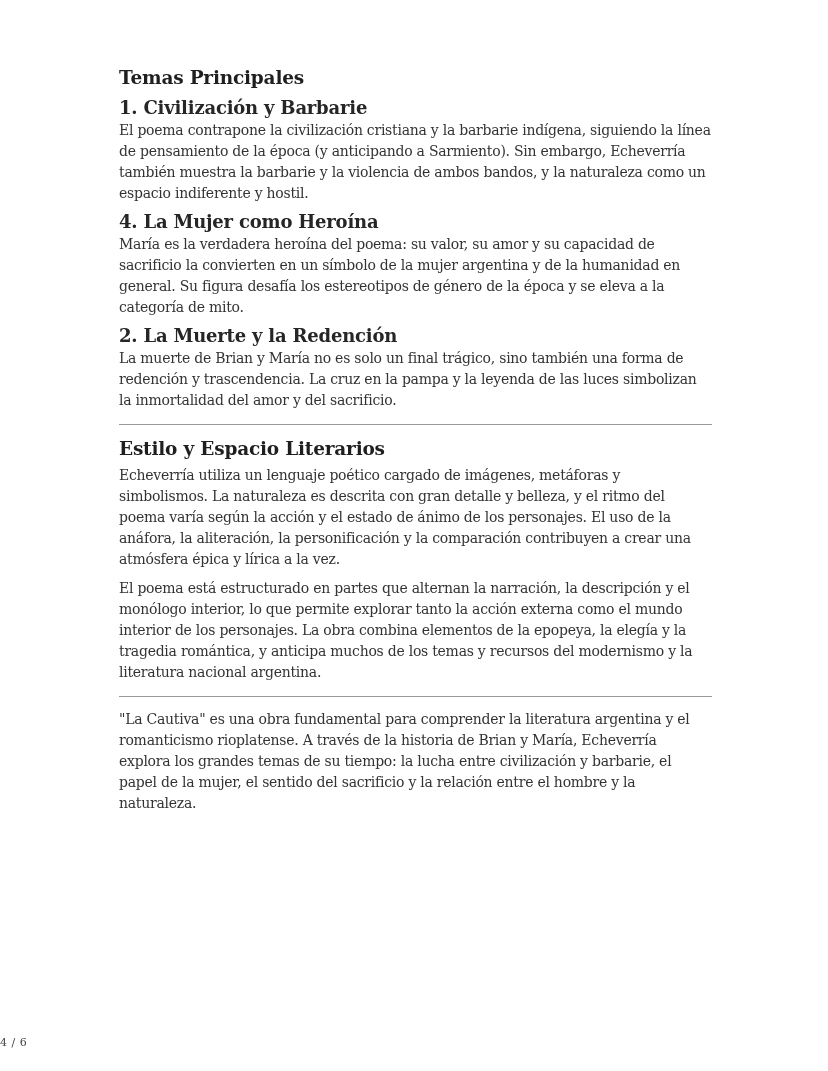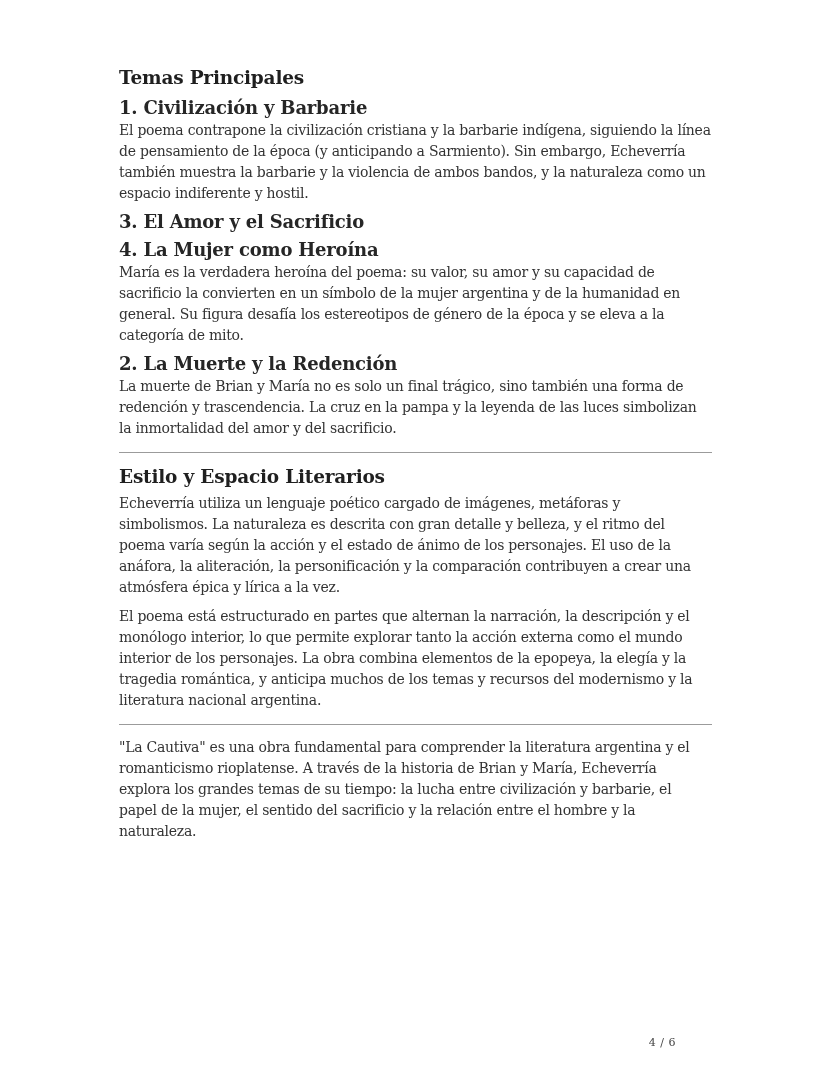--- a/index.html
+++ b/index.html
@@ -48,39 +48,38 @@
   hr.divider {
     border: none;
     border-top: 1px solid #9b9b9b;
     margin: 13px 0 12px 0;
   }
   .page-footer {
     position: absolute;
     left: 0;
     top: 1036px;
     width: 676px;
-    text-align: right;
+    text-align: left;
     font-size: 11px;
     letter-spacing: 0.5px;
     color: #444444;
     font-family: "DejaVu Serif", "Liberation Serif", serif;
   }
 </style>
 </head>
 <body>
 
 <div class="content">
 
   <h1 class="section-heading">Temas Principales</h1>
 
   <h2 class="subsection-heading">1. Civilización y Barbarie</h2>
   <p class="body-text">El poema contrapone la civilización cristiana y la barbarie indígena, siguiendo la línea de pensamiento de la época (y anticipando a Sarmiento). Sin embargo, Echeverría también muestra la barbarie y la violencia de ambos bandos, y la naturaleza como un espacio indiferente y hostil.</p>
 
 
-  <h2 class="subsection-heading">3. El Amor y el Sacrificio</h2>
 
   <h2 class="subsection-heading">4. La Mujer como Heroína</h2>
   <p class="body-text">María es la verdadera heroína del poema: su valor, su amor y su capacidad de sacrificio la convierten en un símbolo de la mujer argentina y de la humanidad en general. Su figura desafía los estereotipos de género de la época y se eleva a la categoría de mito.</p>
 
   <h2 class="subsection-heading">2. La Muerte y la Redención</h2>
   <p class="body-text">La muerte de Brian y María no es solo un final trágico, sino también una forma de redención y trascendencia. La cruz en la pampa y la leyenda de las luces simbolizan la inmortalidad del amor y del sacrificio.</p>
 
   <hr class="divider">
 
   <h1 class="section-heading">Estilo y Espacio Literarios</h1>

